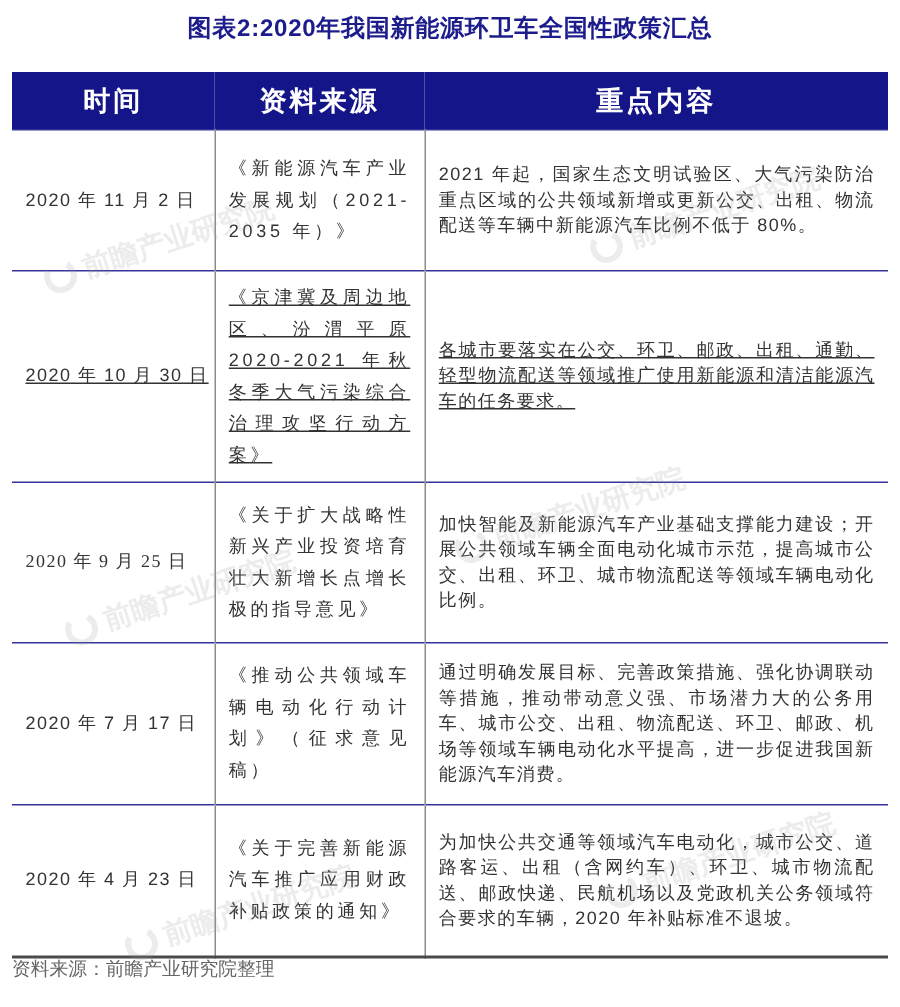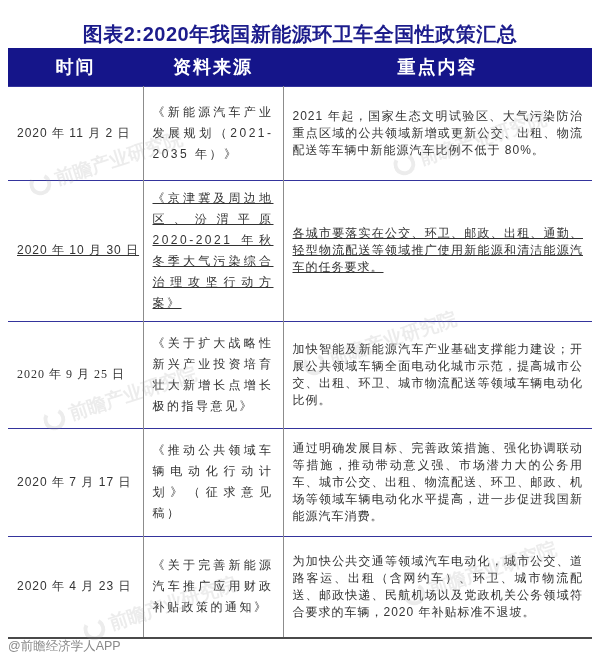--- a/index.html
+++ b/index.html
@@ -5,23 +5,23 @@
   * { margin:0; padding:0; box-sizing:border-box; }
   html,body { width:600px; height:671px; }
   body {
     position:relative;
     background:#ffffff;
     font-family:"Liberation Sans","DejaVu Sans",sans-serif;
     color:#333333;
     overflow:hidden;
   }
   .page-title {
-    padding-top:21px;
+    padding-top:9px;
     text-align:center;
-    font-size:20px;
+    font-size:16px;
     font-weight:bold;
     color:#1c1c8c;
     letter-spacing:0.5px;
   }
   .policy-table {
     position:absolute;
     left:8px; top:48px;
     width:584px;
     border-collapse:collapse;
     table-layout:fixed;
@@ -175,14 +175,14 @@
     </tr>
     <tr class="row-4">
       <td class="cell-date">2020 年 4 月 23 日</td>
       <td class="cell-policy">《关于完善新能源汽车推广应用财政补贴政策的通知》</td>
       <td class="cell-content">为加快公共交通等领域汽车电动化，城市公交、道路客运、出租（含网约车）、环卫、城市物流配送、邮政快递、民航机场以及党政机关公务领域符合要求的车辆，2020 年补贴标准不退坡。</td>
     </tr>
   </tbody>
 </table>
 
 <div class="footer">
-  <span class="brand">@前瞻经济学人APP</span>
+  <span class="source">资料来源：前瞻产业研究院整理</span>
 </div>
 
 </body></html>

